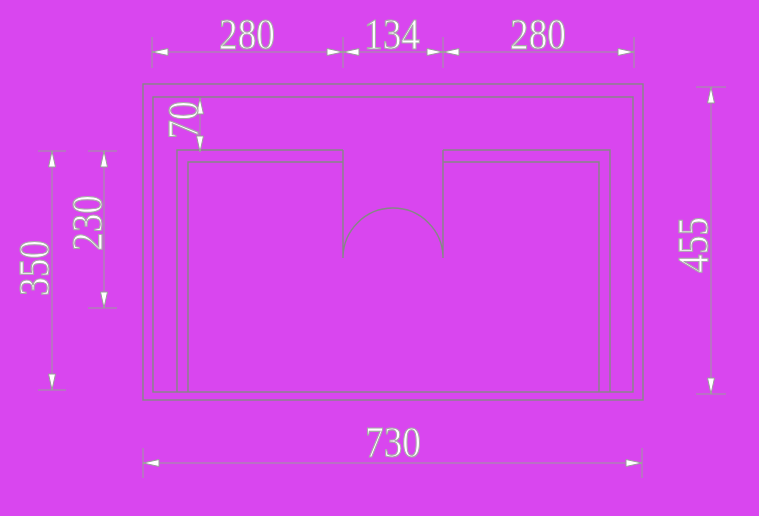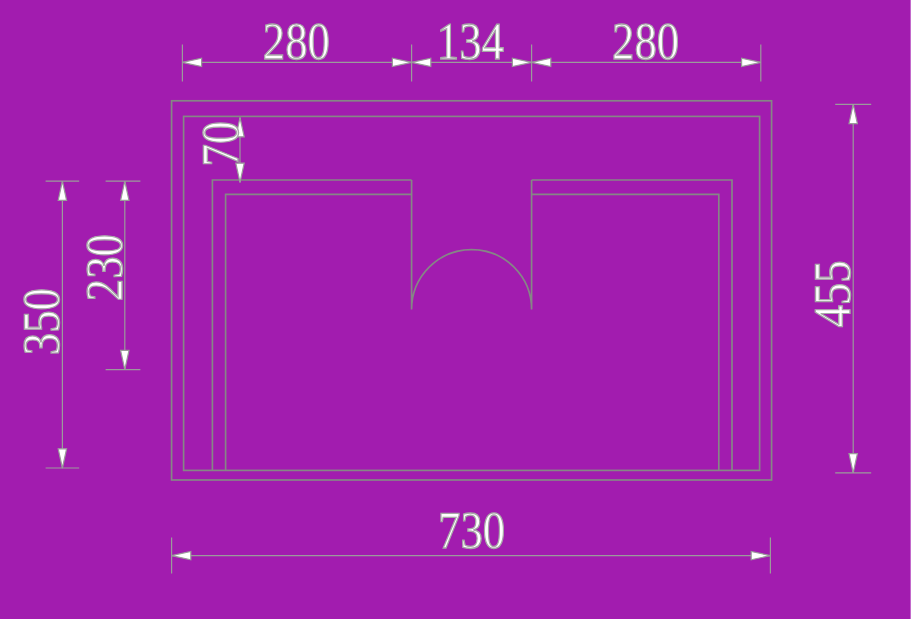--- a/index.html
+++ b/index.html
@@ -1,20 +1,20 @@
 <!DOCTYPE html>
 <html><head>
 <meta charset="utf-8">
 <style>
   html, body { margin: 0; padding: 0; background: #ffffff; }
   .canvas {
     position: relative;
     width: 759px;
     height: 516px;
-    background: #a21caf;
+    background: #d946ef;
     overflow: hidden;
     font-family: "Liberation Serif", "DejaVu Serif", serif;
   }
   svg { display: block; }
 
   
   .draw-line {
     fill: none;
     stroke: #868686;
     stroke-width: 1.4;

